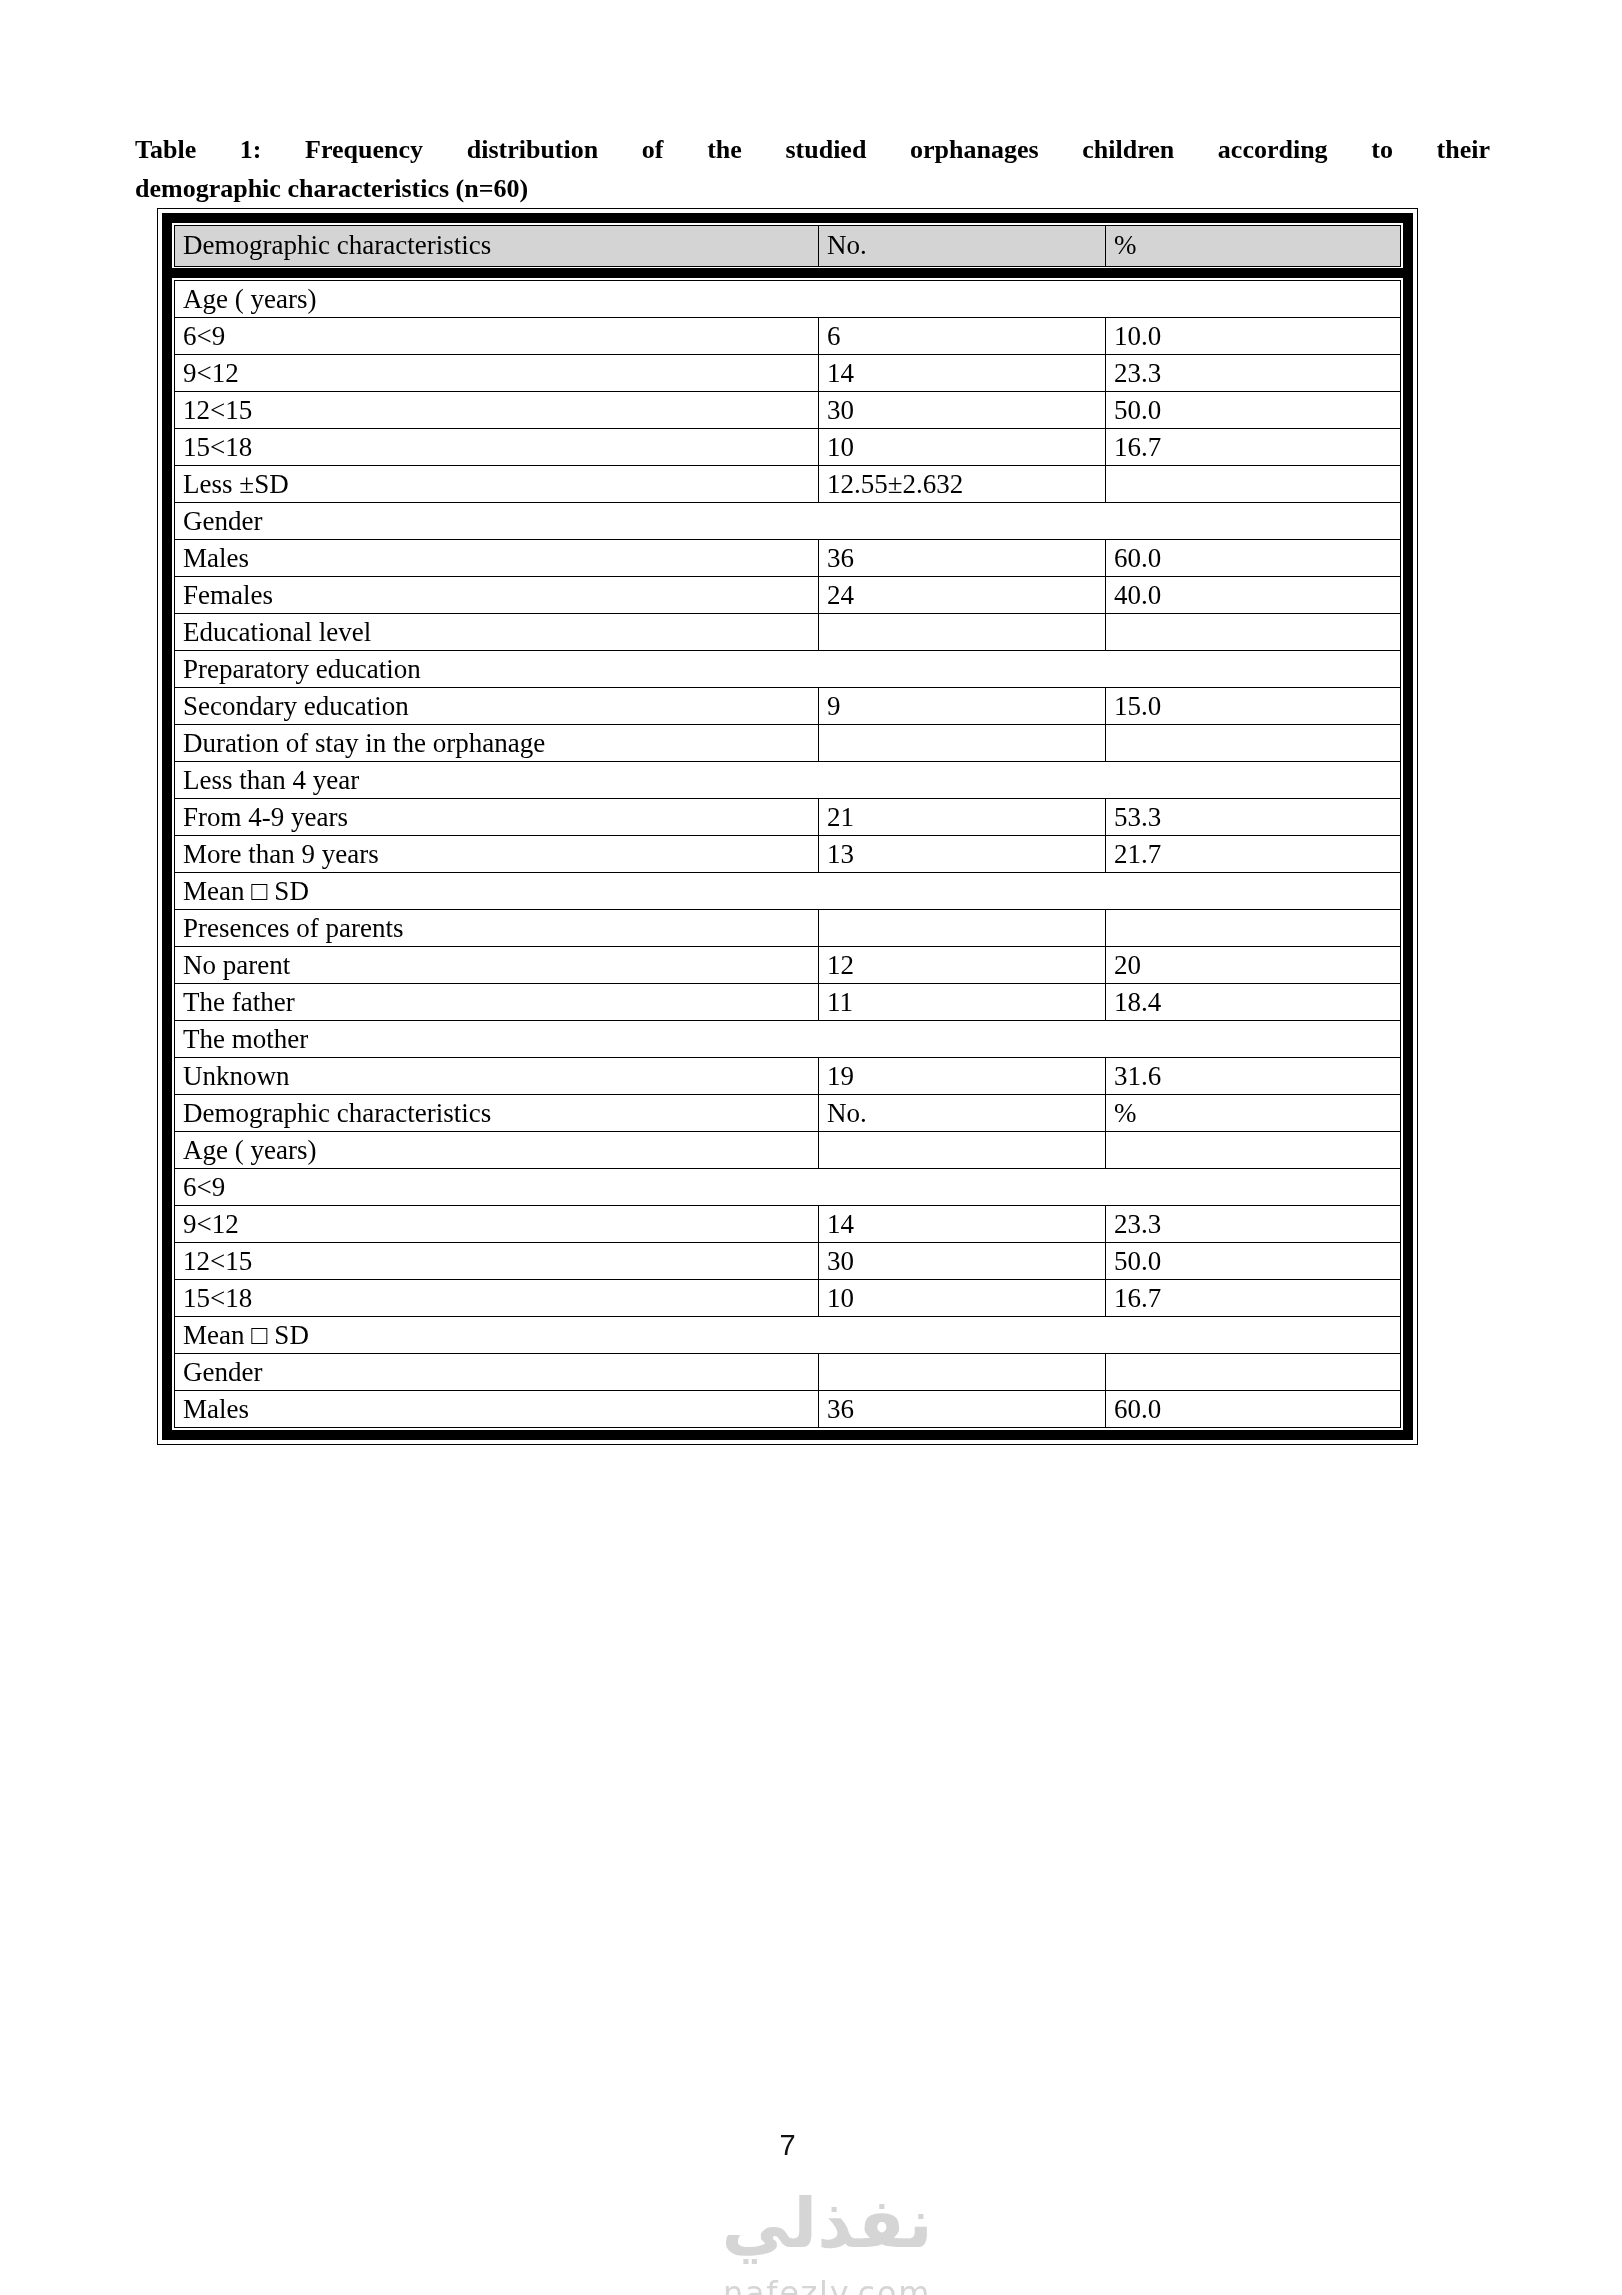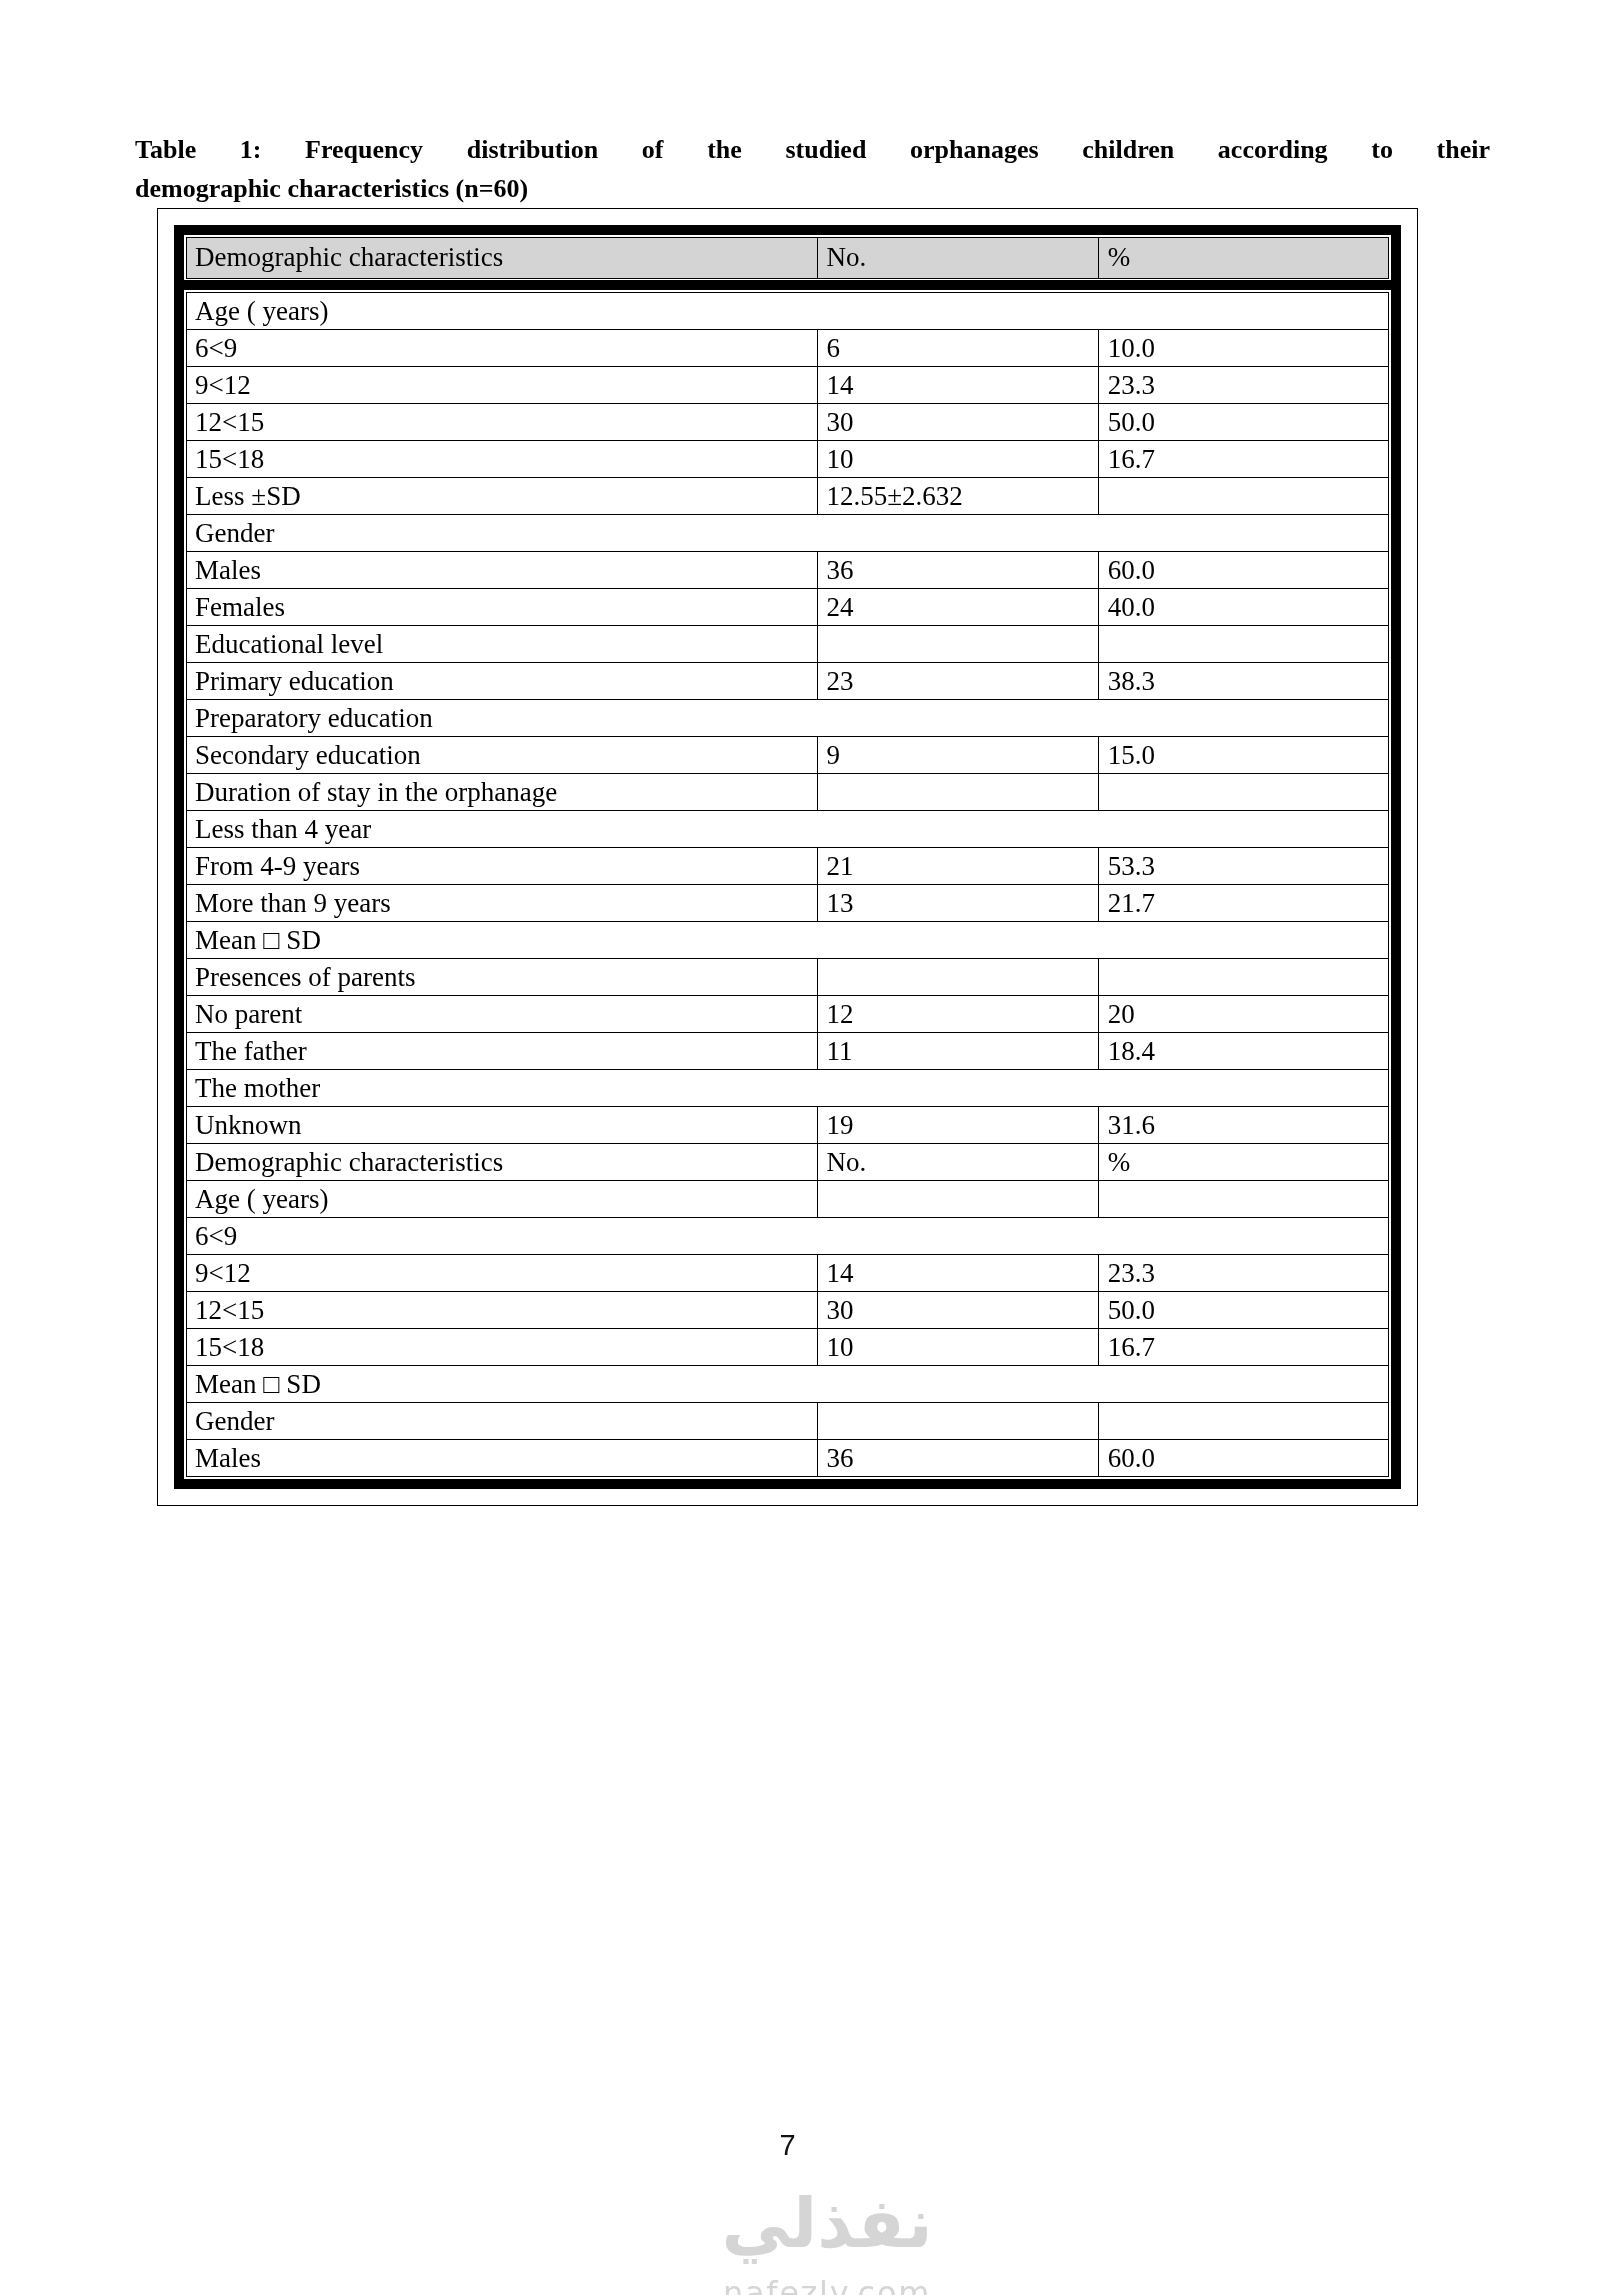--- a/index.html
+++ b/index.html
@@ -12,21 +12,21 @@
   
   .doc-title {
     position:absolute; left:135px; top:130px; width:1355px;
     font-weight:bold; font-size:26px; line-height:39px; color:#000;
   }
   .doc-title .line1 { text-align:justify; text-align-last:justify; }
   .doc-title .line2 { text-align:left; }
 
   
   .table-wrap { position:absolute; left:157px; top:208px; width:1261px; }
-  .table-frame { border:1.7px solid #000; padding:16px; background:#fff; }
+  .table-frame { border:1.7px solid #000; padding:4px; background:#fff; }
   .table-thick { border:10px solid #000; background:#fff; }
 
   table { border-collapse:collapse; table-layout:fixed; width:calc(100% - 3.4px); margin:1.7px; }
   col.c1 { width:52.5%; }
   col.c2 { width:23.4%; }
   col.c3 { width:24.1%; }
 
   .hdr th {
     border:1.7px solid #000; background:#d4d4d4;
     font-size:27px; font-weight:normal; text-align:left;
@@ -129,25 +129,20 @@
               <td>Females</td>
               <td>24</td>
               <td>40.0</td>
             </tr>
             <tr>
               <td>Educational level</td>
               <td></td>
               <td></td>
             </tr>
             <tr>
-              <td>Primary education</td>
-              <td>23</td>
-              <td>38.3</td>
-            </tr>
-            <tr>
               <td colspan="3">Preparatory education</td>
             </tr>
             <tr>
               <td>Secondary education</td>
               <td>9</td>
               <td>15.0</td>
             </tr>
             <tr>
               <td>Duration of stay in the orphanage</td>
               <td></td>

